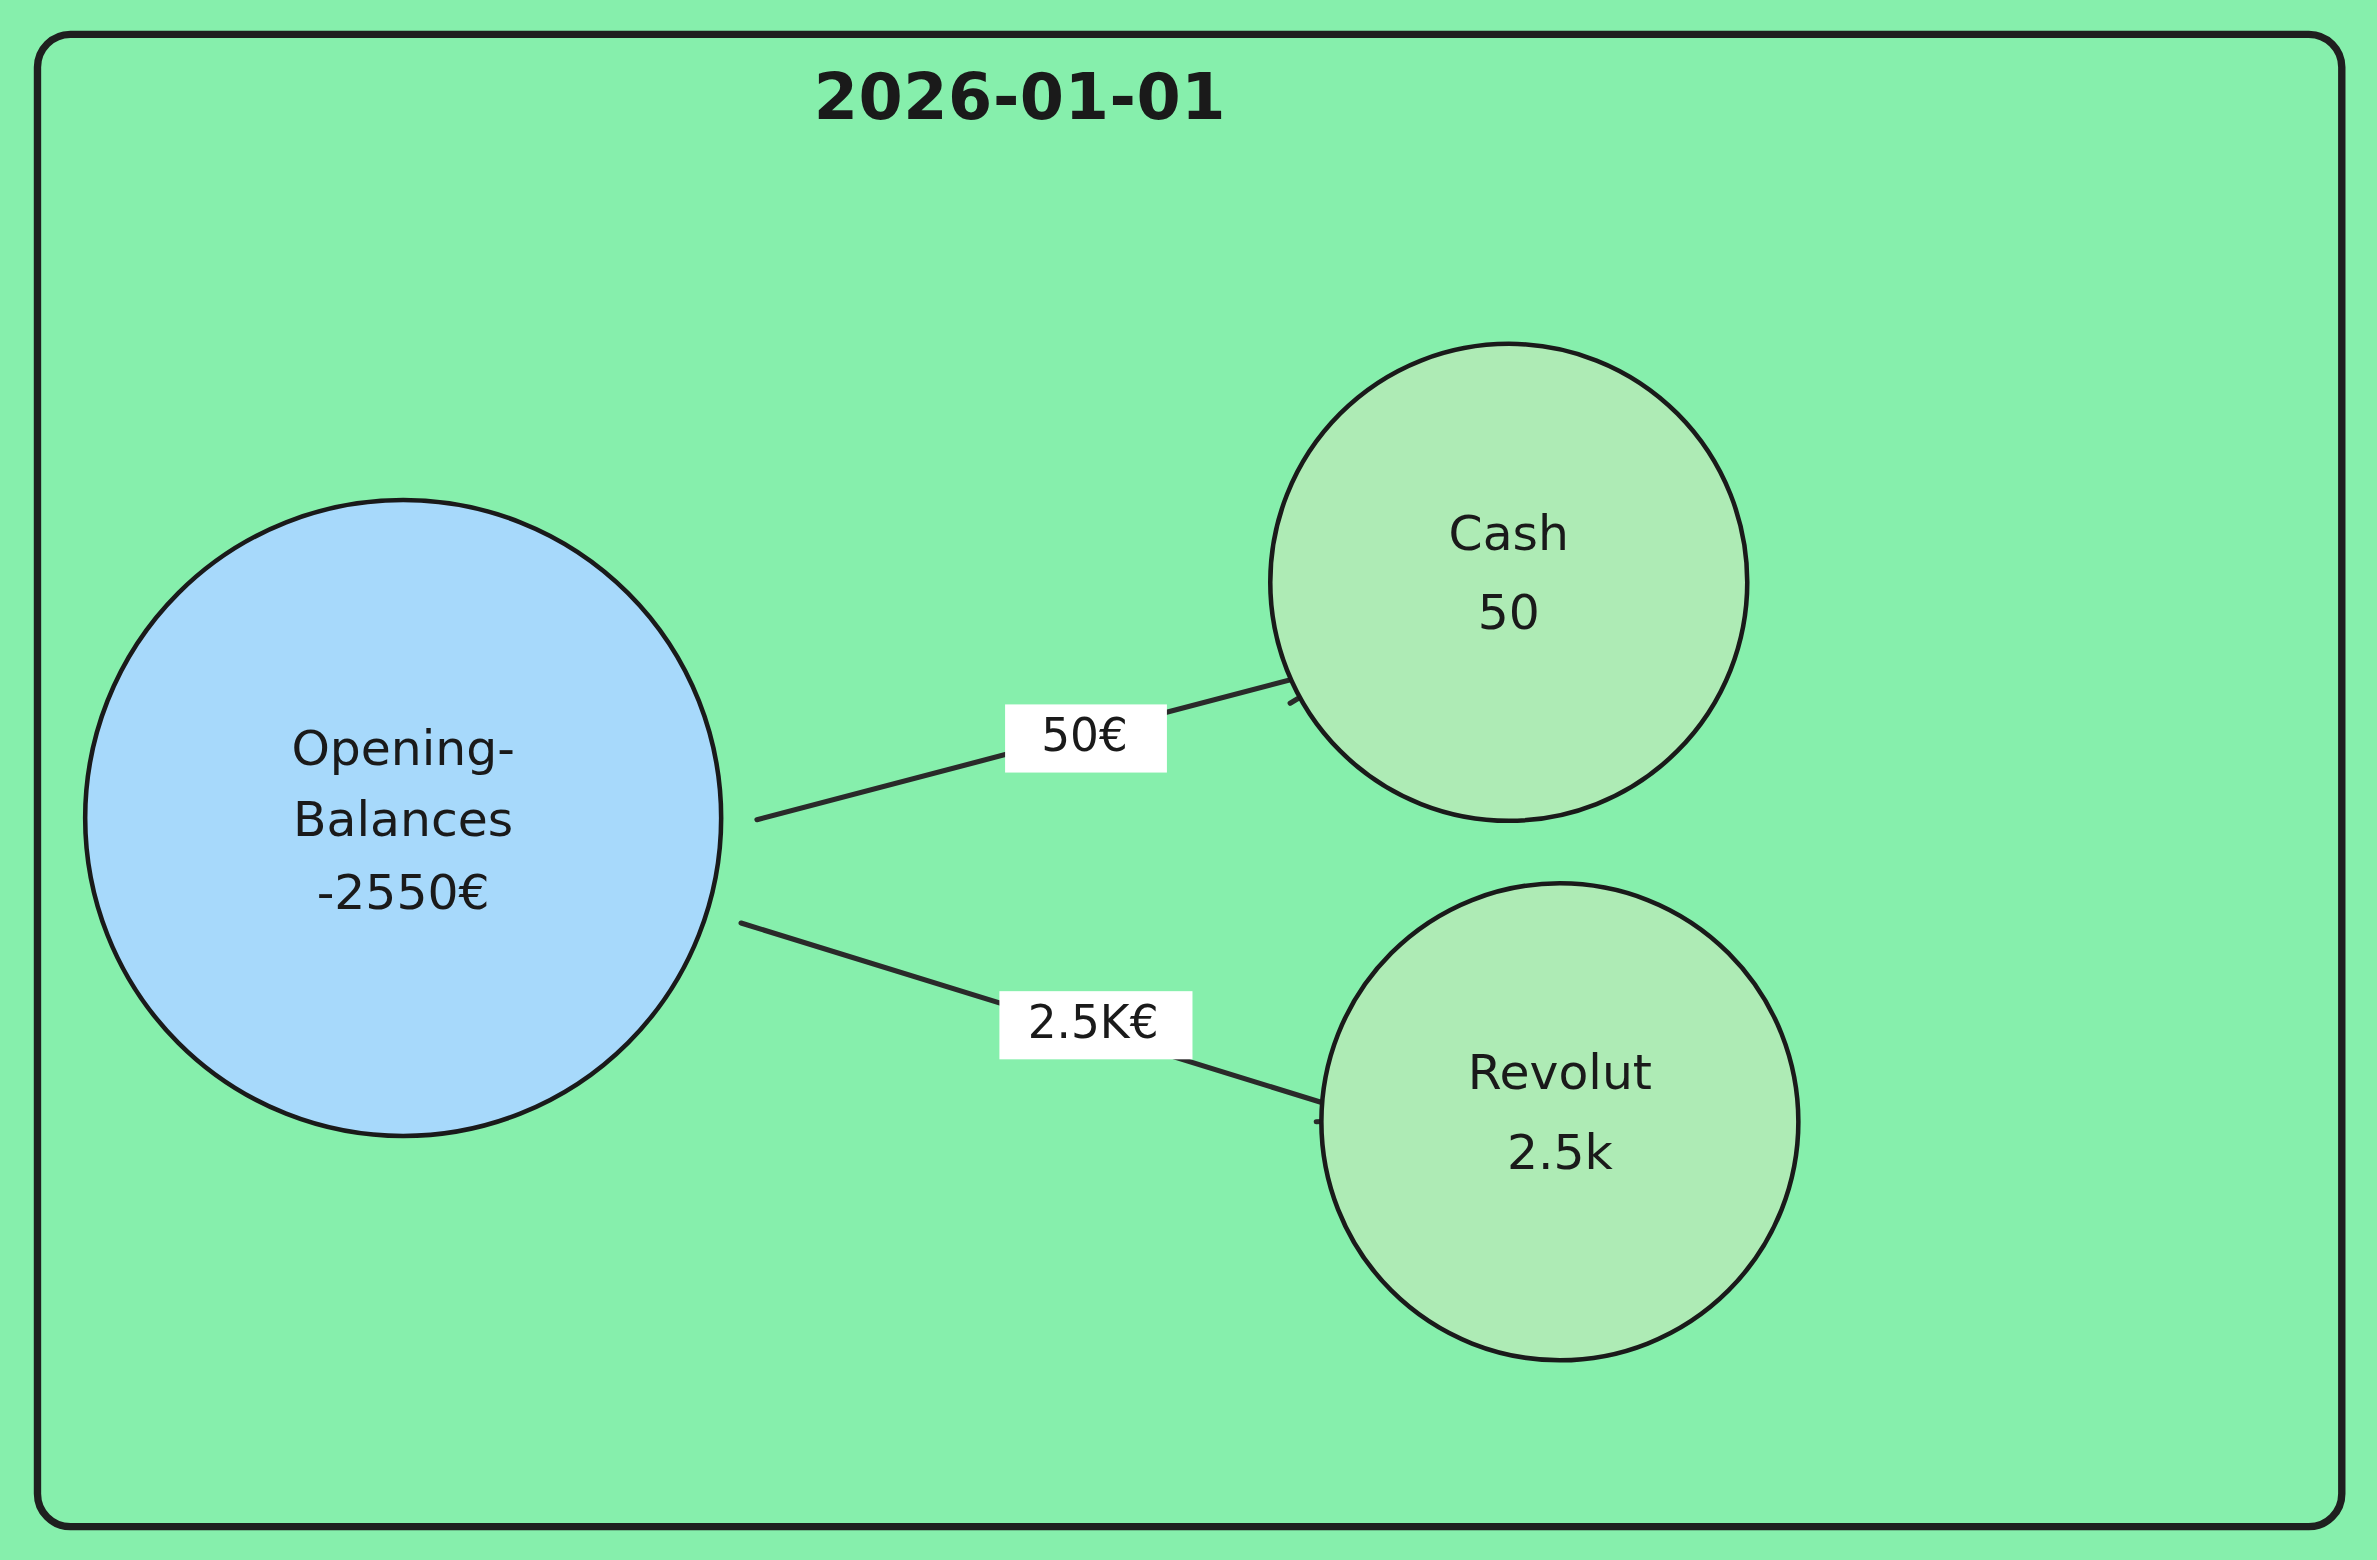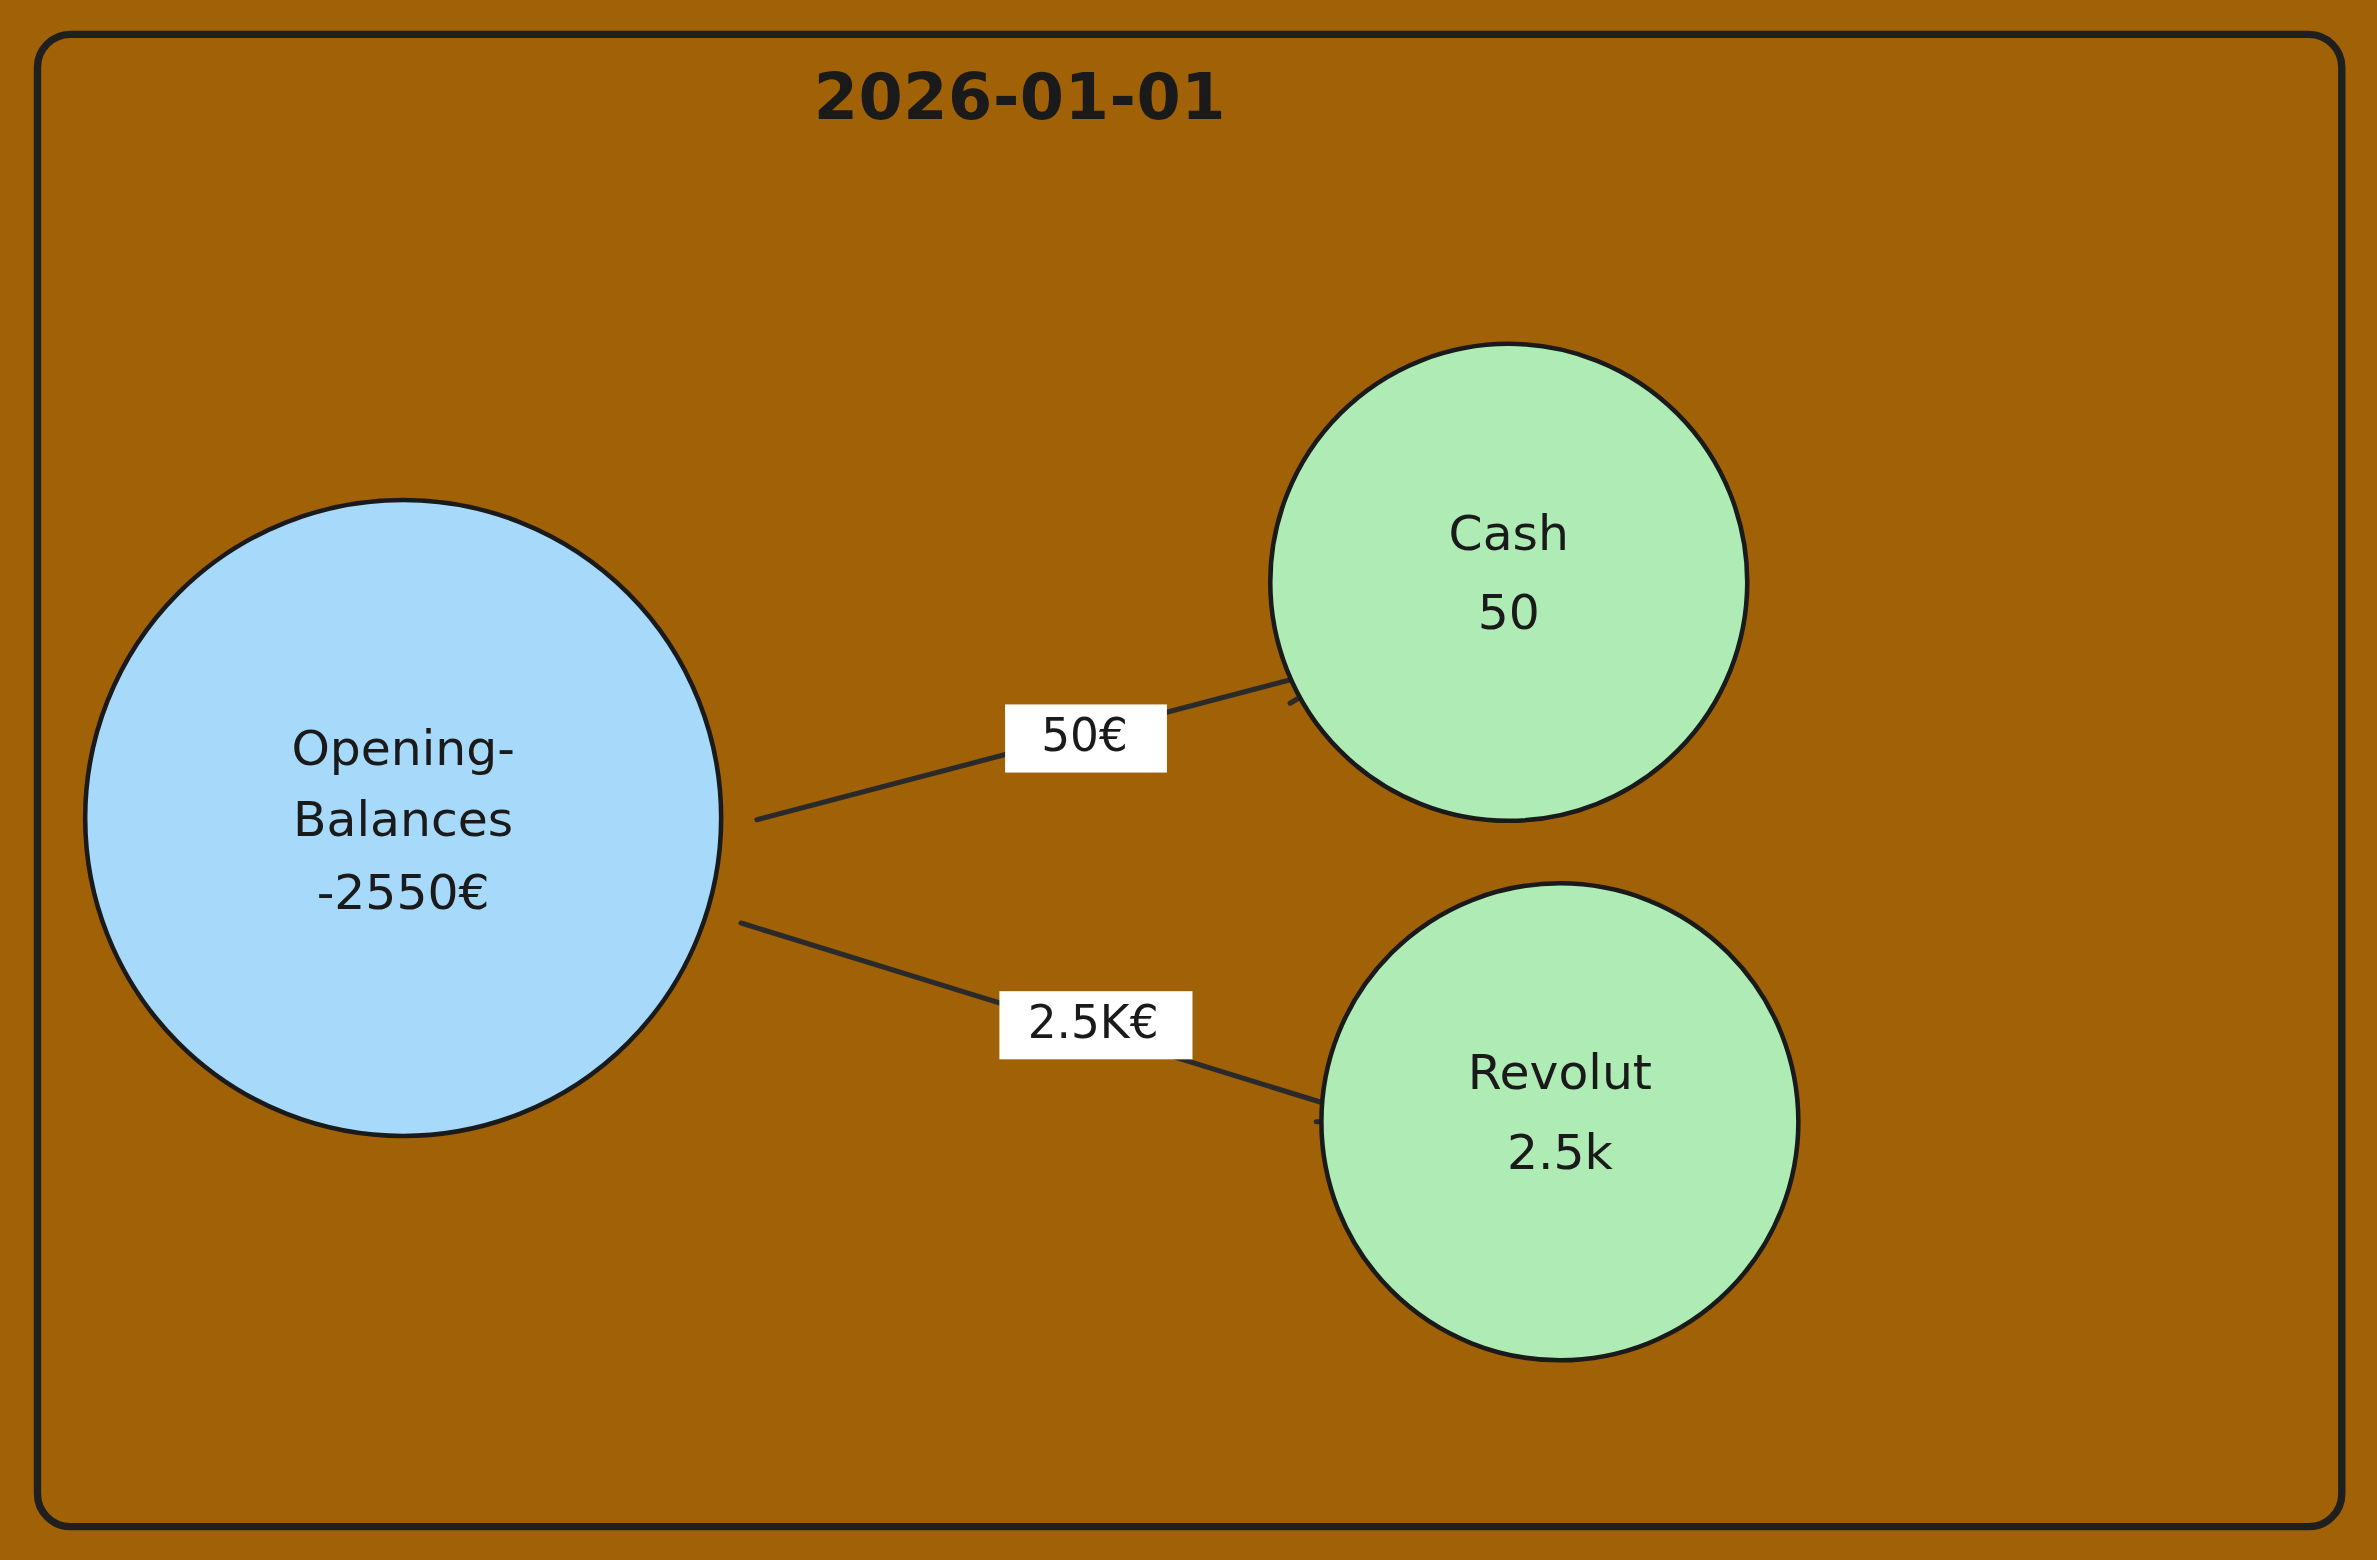--- a/index.html
+++ b/index.html
@@ -8,21 +8,21 @@
     padding: 0;
     background: #ffffff;
   }
   body {
     font-family: "DejaVu Sans", sans-serif;
   }
   #stage {
     position: relative;
     width: 2377px;
     height: 1561px;
-    background: #a16207;
+    background: #86efac;
     overflow: hidden;
   }
   #diagram-svg {
     position: absolute;
     left: 0;
     top: 0;
     width: 2377px;
     height: 1561px;
     display: block;
   }

